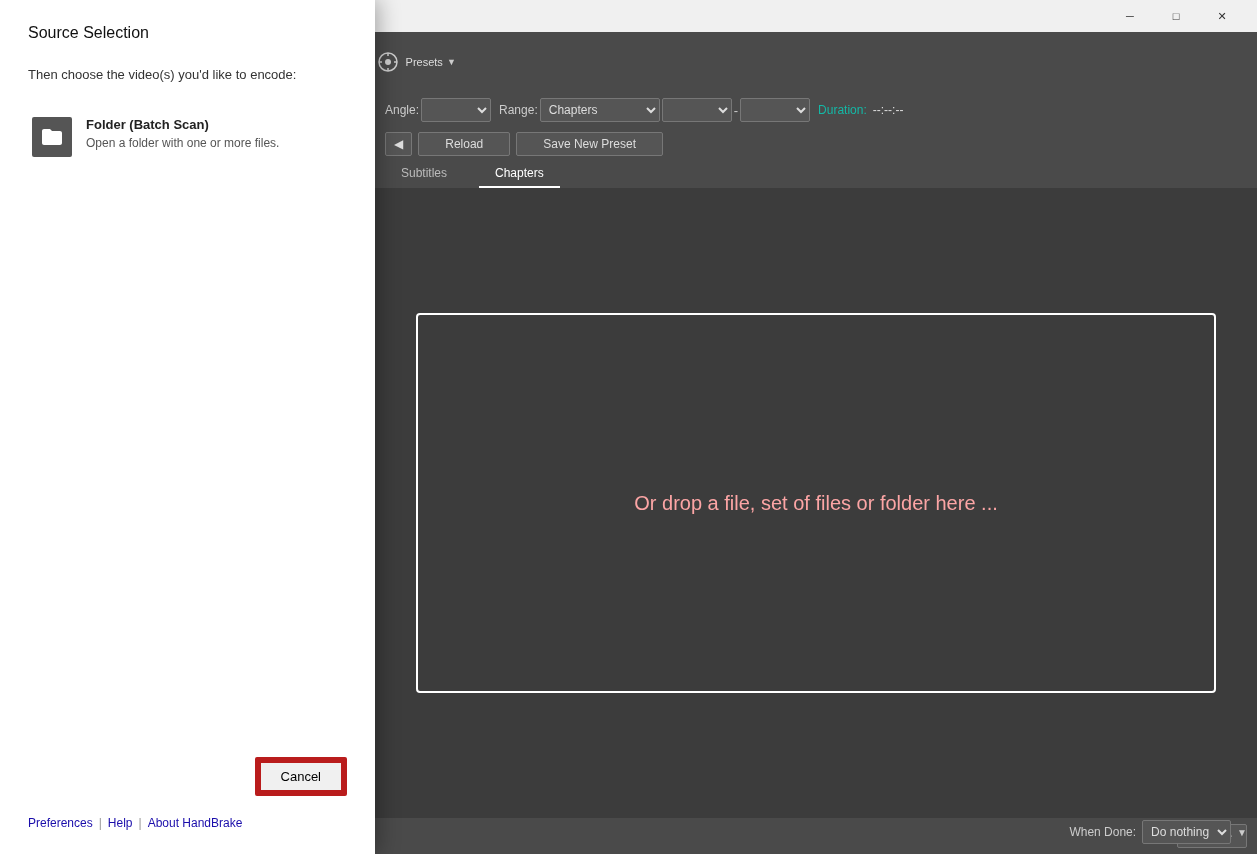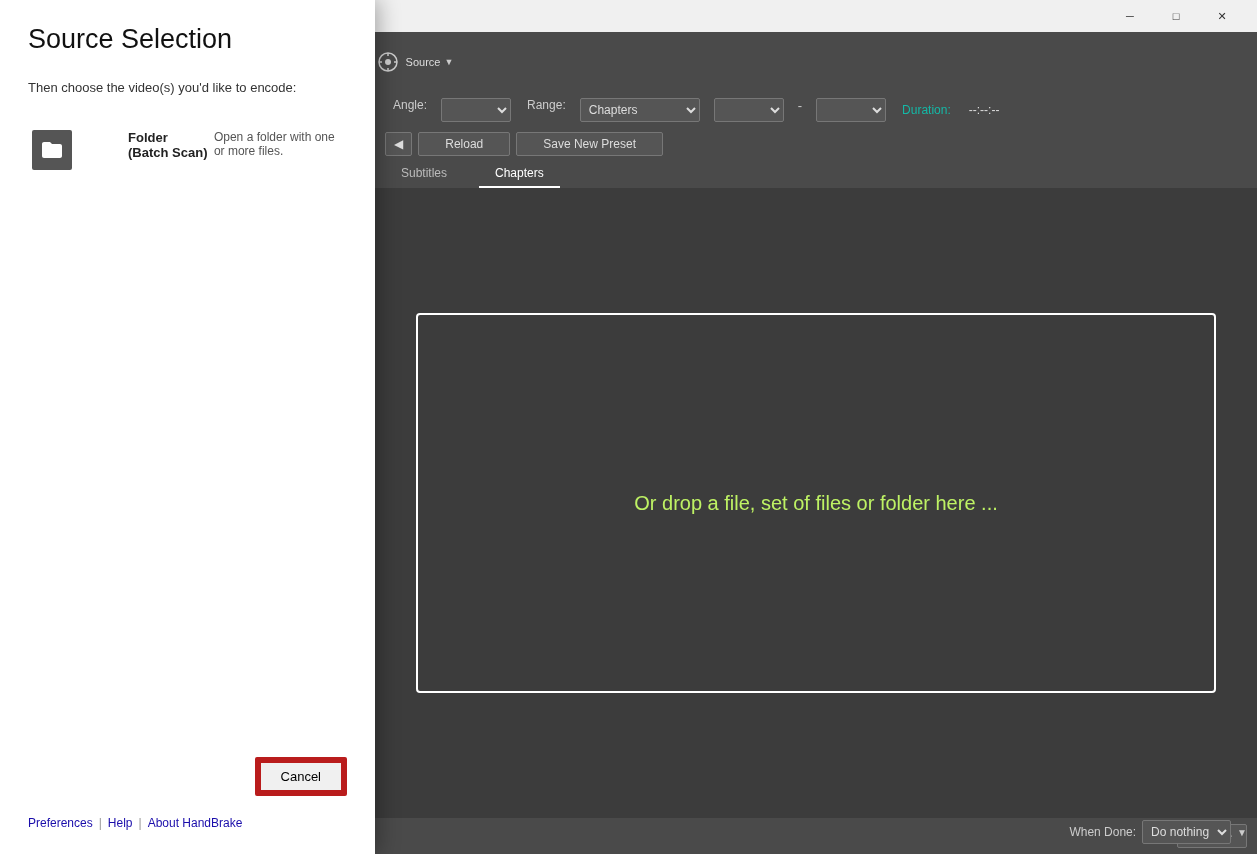--- a/index.html
+++ b/index.html
@@ -130,21 +130,21 @@
       height: 854px;
       background: #ffffff;
       z-index: 10;
       display: flex;
       flex-direction: column;
       padding: 24px 28px;
       box-shadow: 4px 0 20px rgba(0,0,0,0.3);
     }
 
     .source-panel h1 {
-      font-size: 27px;
+      font-size: 16px;
       font-weight: 400;
       color: #111;
       margin-bottom: 24px;
     }
 
     .title-select-row {
       display: flex;
       align-items: center;
       gap: 8px;
       margin-bottom: 20px;
@@ -219,23 +219,22 @@
       flex-shrink: 0;
       border-radius: 2px;
     }
 
     .source-icon svg {
       fill: #fff;
     }
 
     .source-text-block {
       display: flex;
-      flex-direction: row;
+      flex-direction: column;
       gap: 4px;
-      margin-left: 42px;
     }
 
     .source-title {
       font-size: 13px;
       font-weight: 600;
       color: #222;
     }
 
     .source-desc {
       font-size: 12px;
@@ -289,22 +288,22 @@
       display: flex;
       align-items: center;
       gap: 8px;
       flex-shrink: 0;
       height: 36px;
       margin-top: 92px;
     }
 
     .ctrl-group {
       display: flex;
-      gap: 14px;
-      margin-left: 8px;
+      align-items: center;
+      gap: 2px;
     }
 
     .ctrl-label {
       color: #ccc;
       font-size: 12px;
     }
 
     .ctrl-select {
       background: #555;
       border: 1px solid #777;
@@ -391,21 +390,21 @@
       border-radius: 4px;
       width: 100%;
       max-width: 800px;
       height: 380px;
       display: flex;
       align-items: center;
       justify-content: center;
     }
 
     .drop-text {
-      color: #bef264;
+      color: #fca5a5;
       font-size: 20px;
       font-weight: 300;
     }
 
     
     .bottom-bar {
       background: #4a4a4a;
       height: 36px;
       display: flex;
       align-items: center;
@@ -534,21 +533,21 @@
       <div class="icon-area">
         <svg width="26" height="26" viewBox="0 0 26 26" fill="none">
           <circle cx="13" cy="13" r="9" stroke="#ccc" stroke-width="1.5"></circle>
           <circle cx="13" cy="13" r="3" fill="#ccc"></circle>
           <line x1="13" y1="4" x2="13" y2="7" stroke="#ccc" stroke-width="1.5"></line>
           <line x1="13" y1="19" x2="13" y2="22" stroke="#ccc" stroke-width="1.5"></line>
           <line x1="4" y1="13" x2="7" y2="13" stroke="#ccc" stroke-width="1.5"></line>
           <line x1="19" y1="13" x2="22" y2="13" stroke="#ccc" stroke-width="1.5"></line>
         </svg>
       </div>
-      <span>Source</span>
+      <span>Presets</span>
       <span style="color:#ccc; font-size:9px;">▼</span>
     </button>
   </div>
 
   <div class="app-content">
 
     <div class="controls-bar">
       <div class="ctrl-group">
         <span class="ctrl-label">Angle:</span>
         <select class="ctrl-select"></select>

